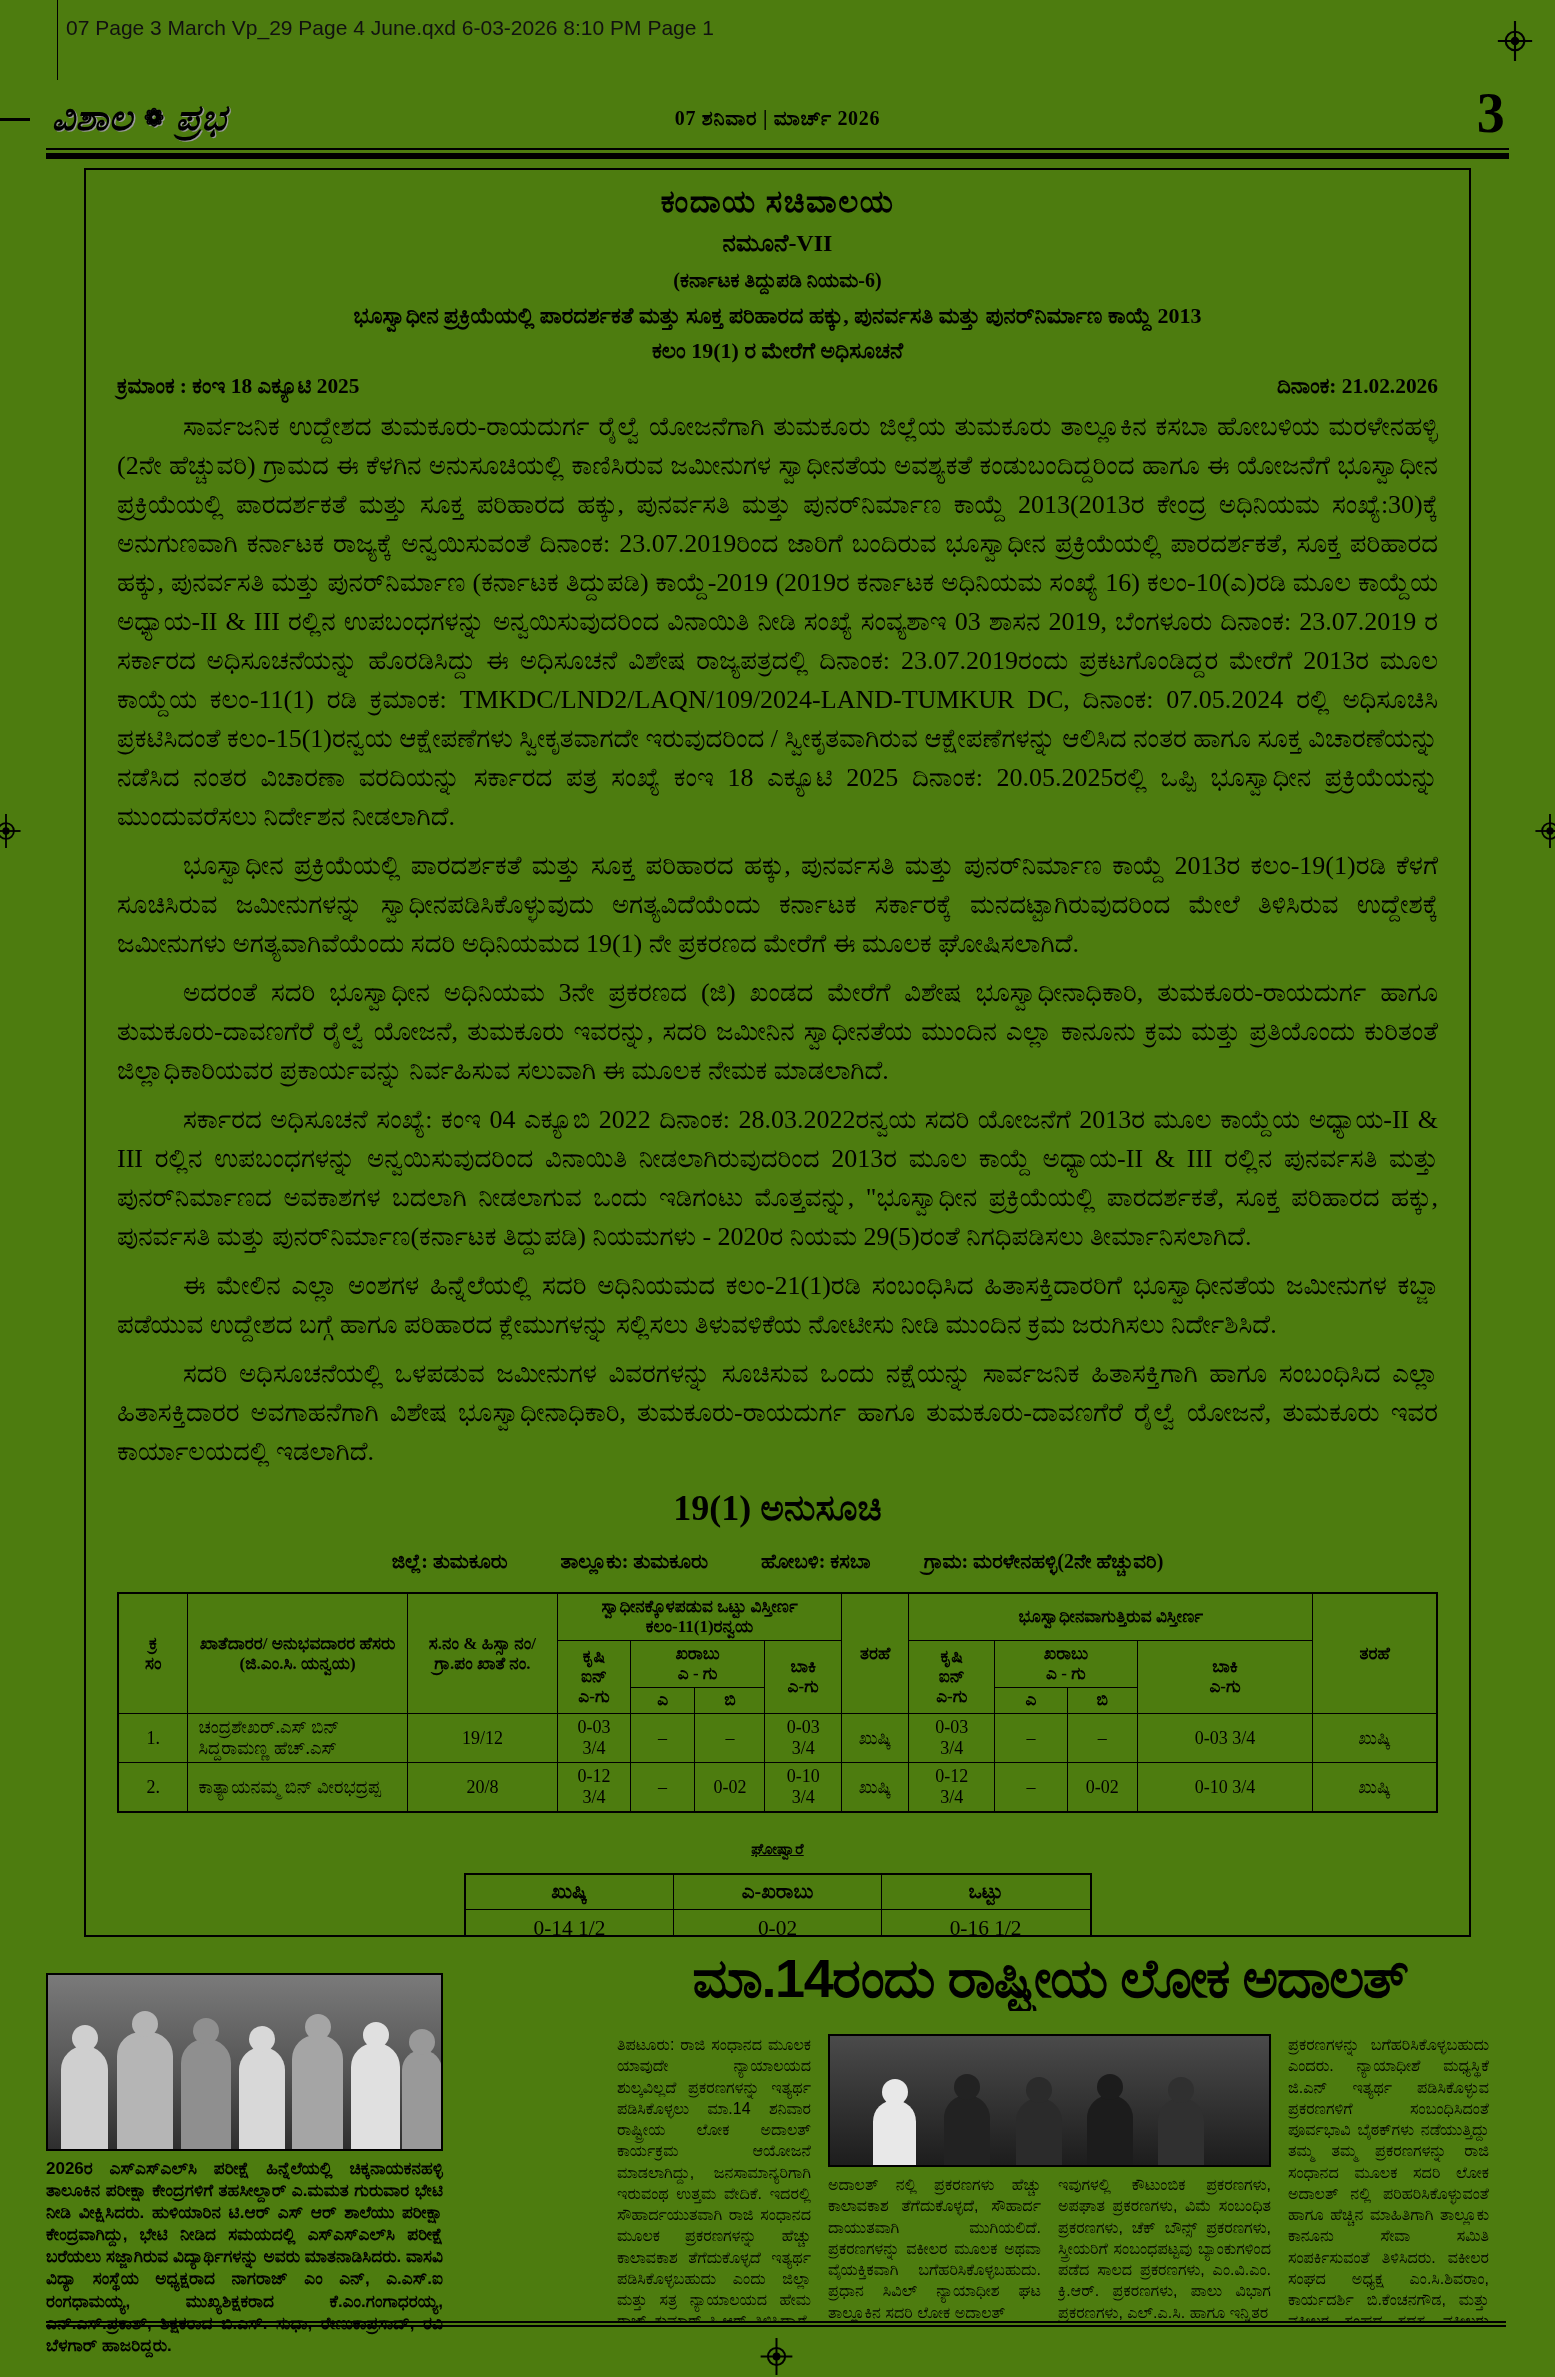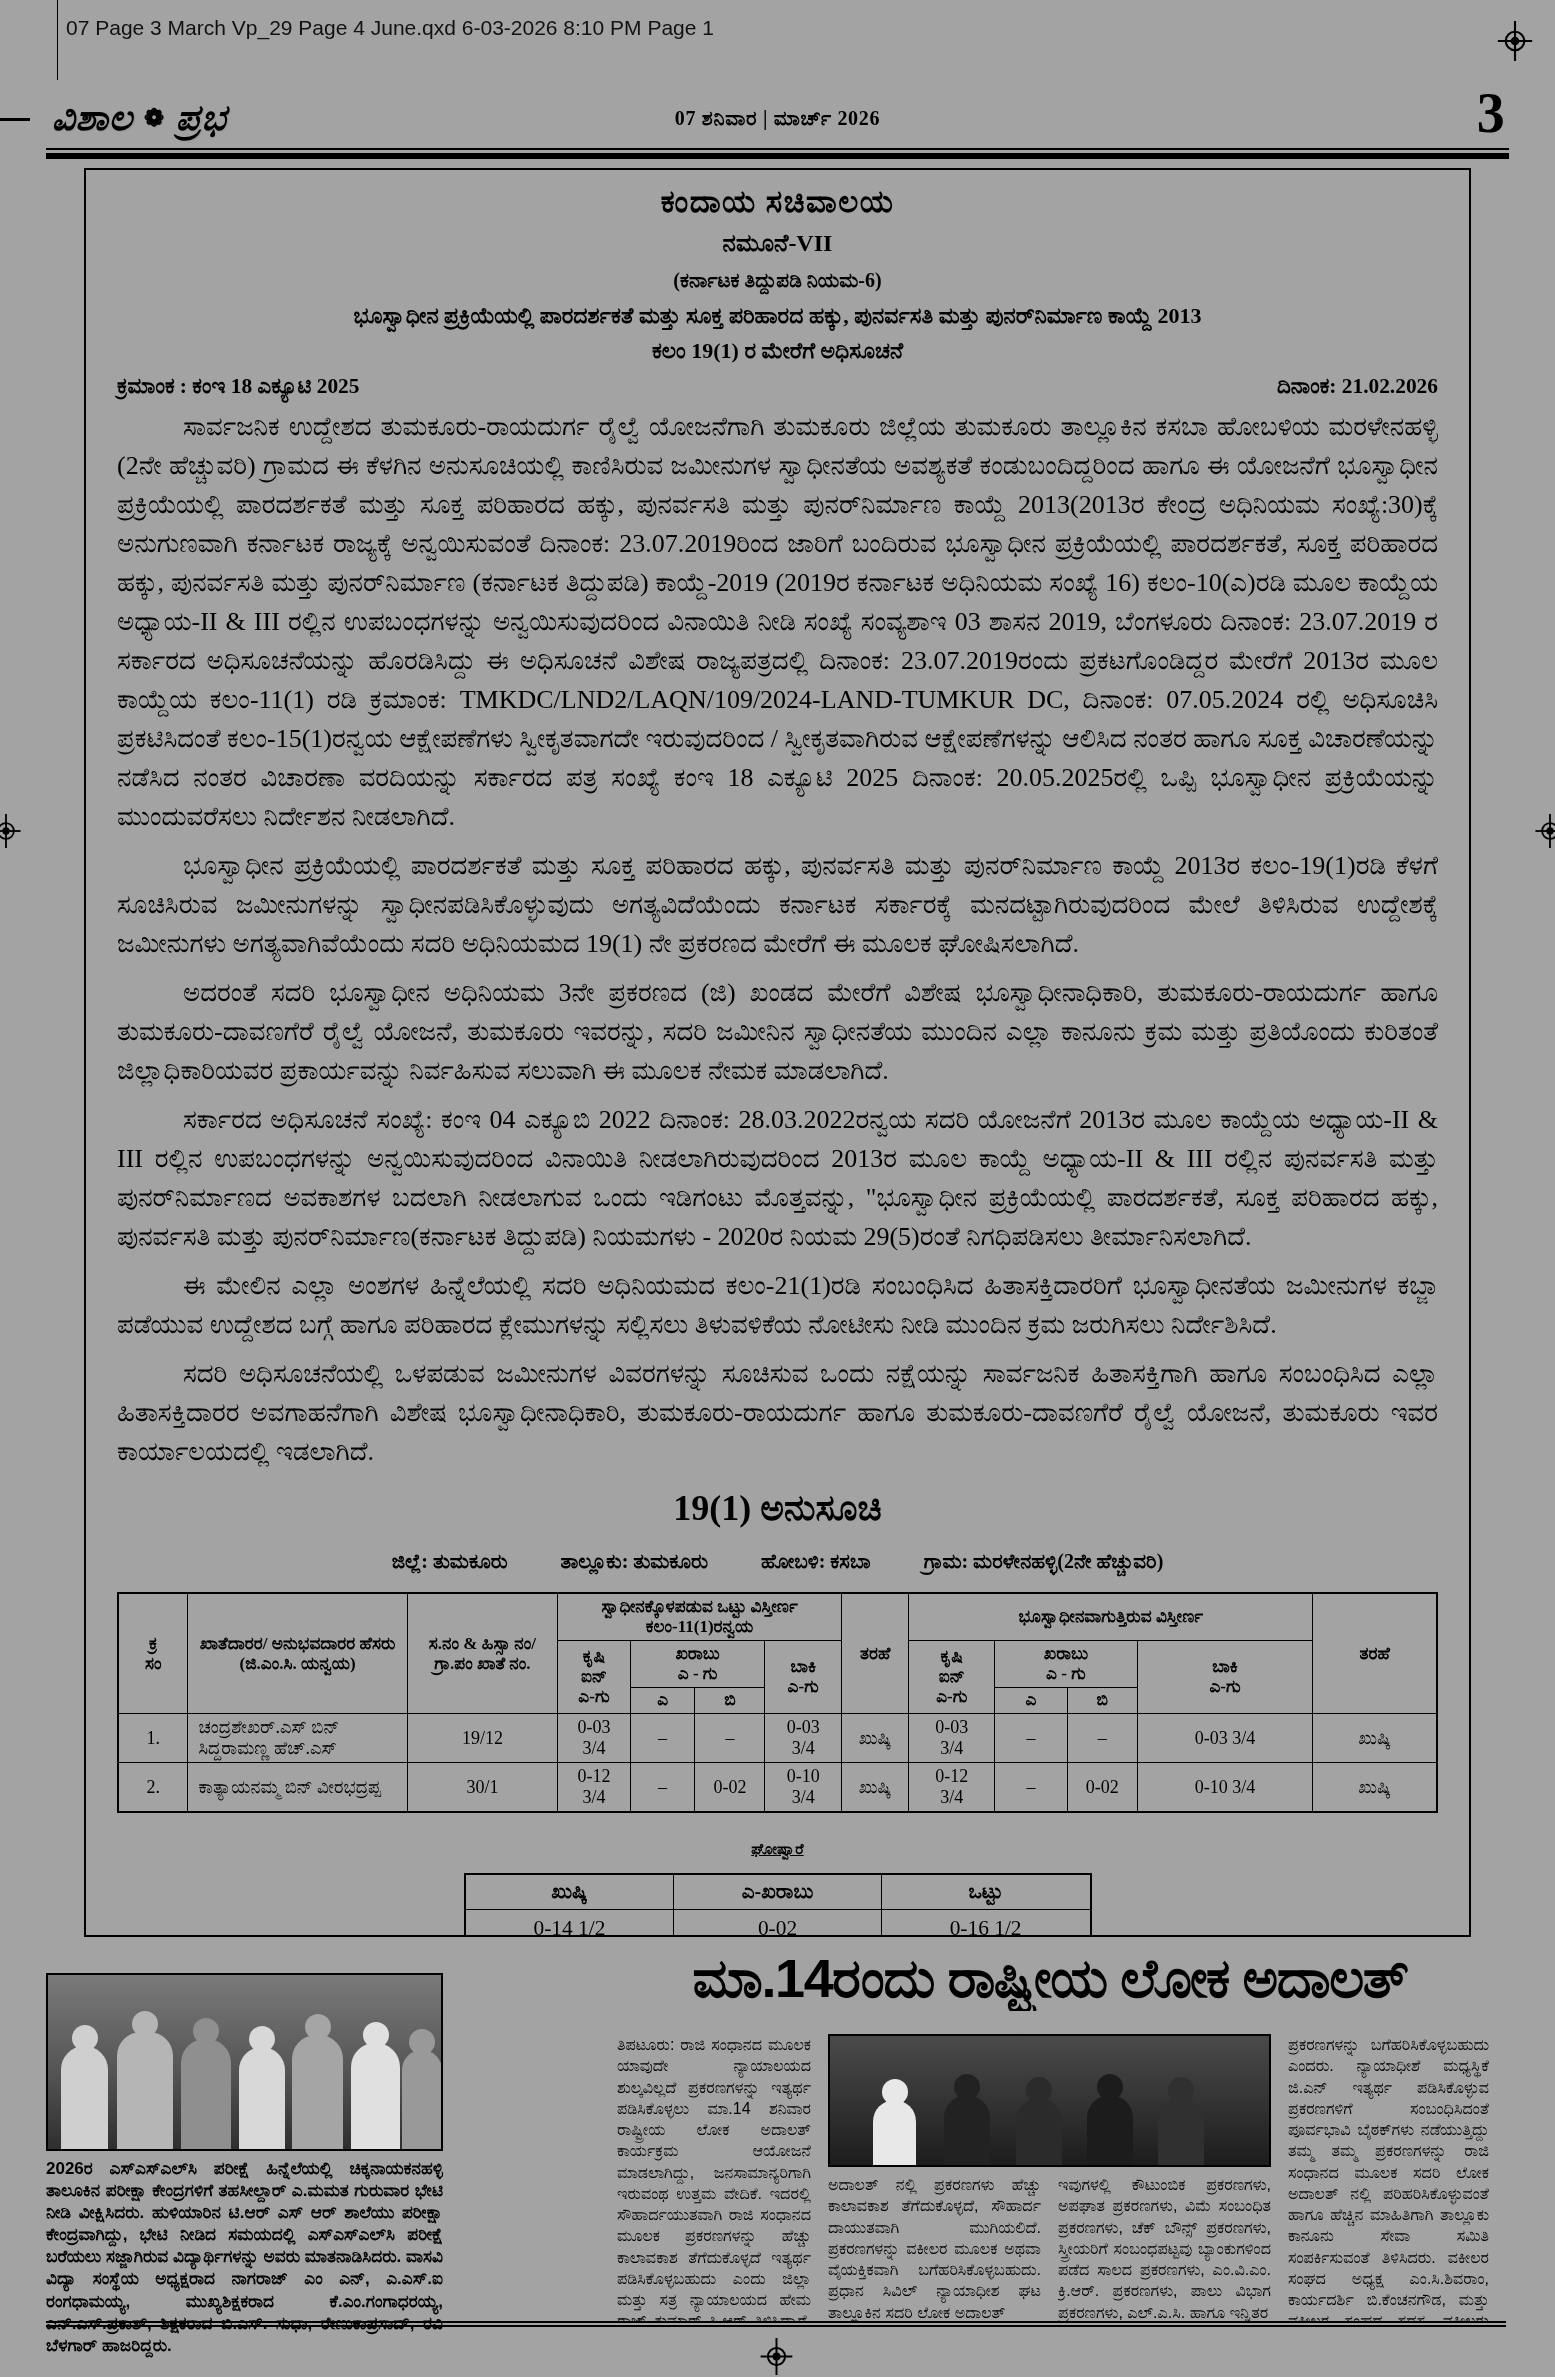--- a/index.html
+++ b/index.html
@@ -1,16 +1,16 @@
 <!DOCTYPE html>
 <html style="font-size:11.4px"><head>
 <meta charset="utf-8">
 <style>
   html,body{margin:0;padding:0;background:#fff;}
-  #page{position:relative;width:1555px;height:2377px;background:#a3a3a3;overflow:hidden;
+  #page{position:relative;width:1555px;height:2377px;background:#4d7c0f;overflow:hidden;
         font-family:"Liberation Serif", serif;color:#000;}
 
   
   .slug{position:absolute;top:15.7px;left:66px;font-family:"Liberation Sans",sans-serif;
         font-size:21px;color:#111;white-space:nowrap;}
   .slug-vline{position:absolute;top:0;left:57px;width:1.4px;height:80px;background:#000;}
   .edge-dash-left{position:absolute;top:118px;left:0;width:30px;height:2.9px;background:#000;}
   .regmark{position:absolute;}
   .regmark svg{display:block;}
 
@@ -238,21 +238,21 @@
           <td class="pre">0-03
 3/4</td>
           <td>–</td>
           <td>–</td>
           <td>0-03  3/4</td>
           <td>ಖುಷ್ಕಿ</td>
         </tr>
         <tr>
           <td>2.</td>
           <td class="name-cell">ಕಾತ್ಯಾಯನಮ್ಮ ಬಿನ್ ವೀರಭದ್ರಪ್ಪ</td>
-          <td>30/1</td>
+          <td>20/8</td>
           <td class="pre">0-12
 3/4</td>
           <td>–</td>
           <td>0-02</td>
           <td class="pre">0-10
 3/4</td>
           <td>ಖುಷ್ಕಿ</td>
           <td class="pre">0-12
 3/4</td>
           <td>–</td>

